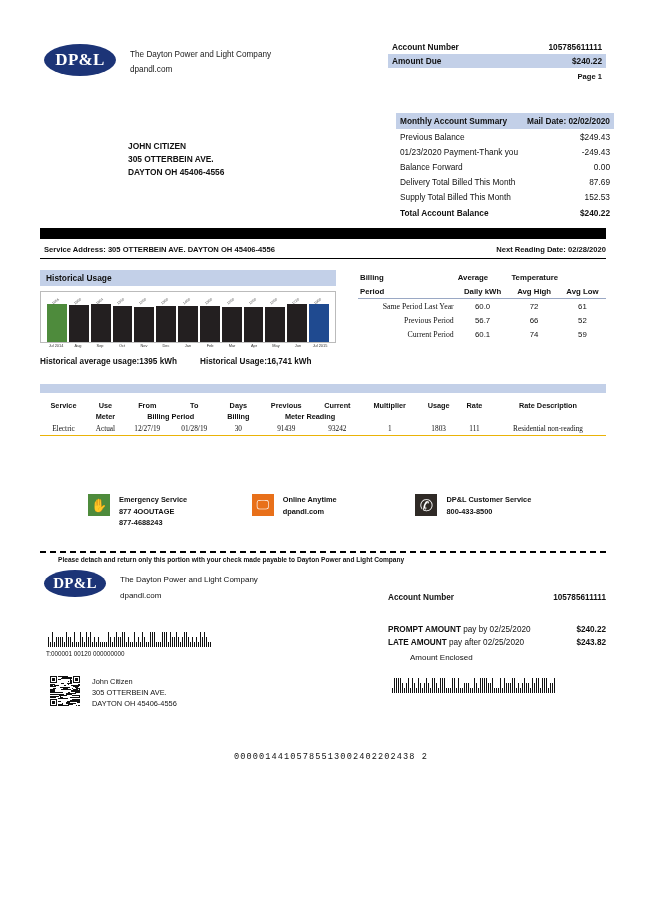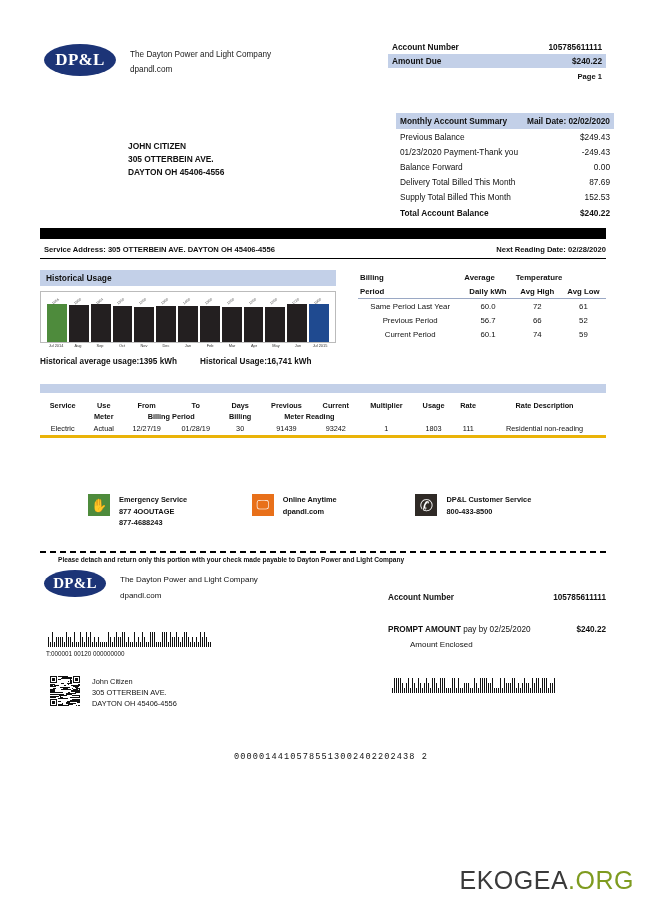--- a/index.html
+++ b/index.html
@@ -52,30 +52,30 @@
   #histfoot{margin-top:9px;display:flex;font-size:8.2px;font-weight:bold;}
   #histfoot div:first-child{width:160px;}
 
   
   #btab{position:absolute;left:358px;top:270px;width:248px;font-size:7.8px;}
   #btab table{border-collapse:collapse;width:100%;}
   #btab th,#btab td{padding:2.6px 2px;}
   #btab thead tr.r1 th{font-weight:bold;text-align:left;}
   #btab thead tr.r2 th{font-weight:bold;border-bottom:1px solid #9aa8c4;}
   #btab td{text-align:center;}
-  #btab td:first-child{text-align:center;}
+  #btab td:first-child{text-align:right;font-family:Liberation Serif, serif;}
   #btab .tempgrp{text-align:center;}
 
   
   #mbar{position:absolute;left:40px;top:384px;width:566px;height:9px;background:#c3d0e8;}
   #mtab{position:absolute;left:40px;top:400px;width:566px;font-size:7.3px;}
   #mtab table{border-collapse:collapse;width:100%;}
   #mtab th{font-weight:bold;padding:1px 2px;}
   #mtab td{padding:2px 2px;text-align:center;}
-  #mtab .rule{border-bottom:3px solid #eab308;}
+  #mtab .rule{border-bottom:1px solid #eab308;font-family:Liberation Serif, serif;}
 
   
   #contacts{position:absolute;left:88px;top:494px;width:520px;display:flex;}
   .cblk{display:flex;align-items:flex-start;}
   .cicon{width:22px;height:22px;display:flex;align-items:center;justify-content:center;color:#fff;font-size:13px;}
   .cico-green{background:#4e8b3c;}
   .cico-orange{background:#e8701a;}
   .cico-dark{background:#2f2a26;}
   .cblk .ctx{margin-left:9px;font-size:7.4px;line-height:11.5px;}
   .cblk .ctx .t1{font-weight:bold;}
@@ -403,20 +403,24 @@
   <div id="stubacct">
     <span>Account Number</span>
     <span>105785611111</span>
   </div>
 
   <div id="amts">
     <div class="ln">
       <span class="lbl"><span class="k">PROMPT AMOUNT</span><span> pay by 02/25/2020</span></span>
       <span class="v">$240.22</span>
     </div>
+    <div class="ln">
+      <span class="lbl"><span class="k">LATE AMOUNT</span><span> pay after 02/25/2020</span></span>
+      <span class="v">$243.82</span>
+    </div>
     <div class="enc">Amount Enclosed</div>
   </div>
 
   <div id="bc1" class="bc">
       <i style="width: 1px; height: 10px;"></i>
       <i style="width: 1px; height: 5px;"></i>
       <i style="width: 1px; height: 15px;"></i>
       <i style="width: 1px; height: 5px;"></i>
       <i style="width: 1px; height: 10px;"></i>
       <i style="width: 1px; height: 10px;"></i>
@@ -588,17 +592,14 @@
       <i style="width: 1px; height: 15px;"></i>
       <i style="width: 1px; height: 15px;"></i>
       <i style="width: 1px; height: 5px;"></i>
       <i style="width: 1px; height: 10px;"></i>
       <i style="width: 1px; height: 10px;"></i>
       <i style="width: 1px; height: 15px;"></i>
     </div>
 
   <div id="ocr">00000144105785513002402202438 2</div>
 
-  <div id="wm">
-    <span class="a">EKOGEA</span><span class="b2">.ORG</span>
-  </div>
 
 </div>
 
 </body></html>

